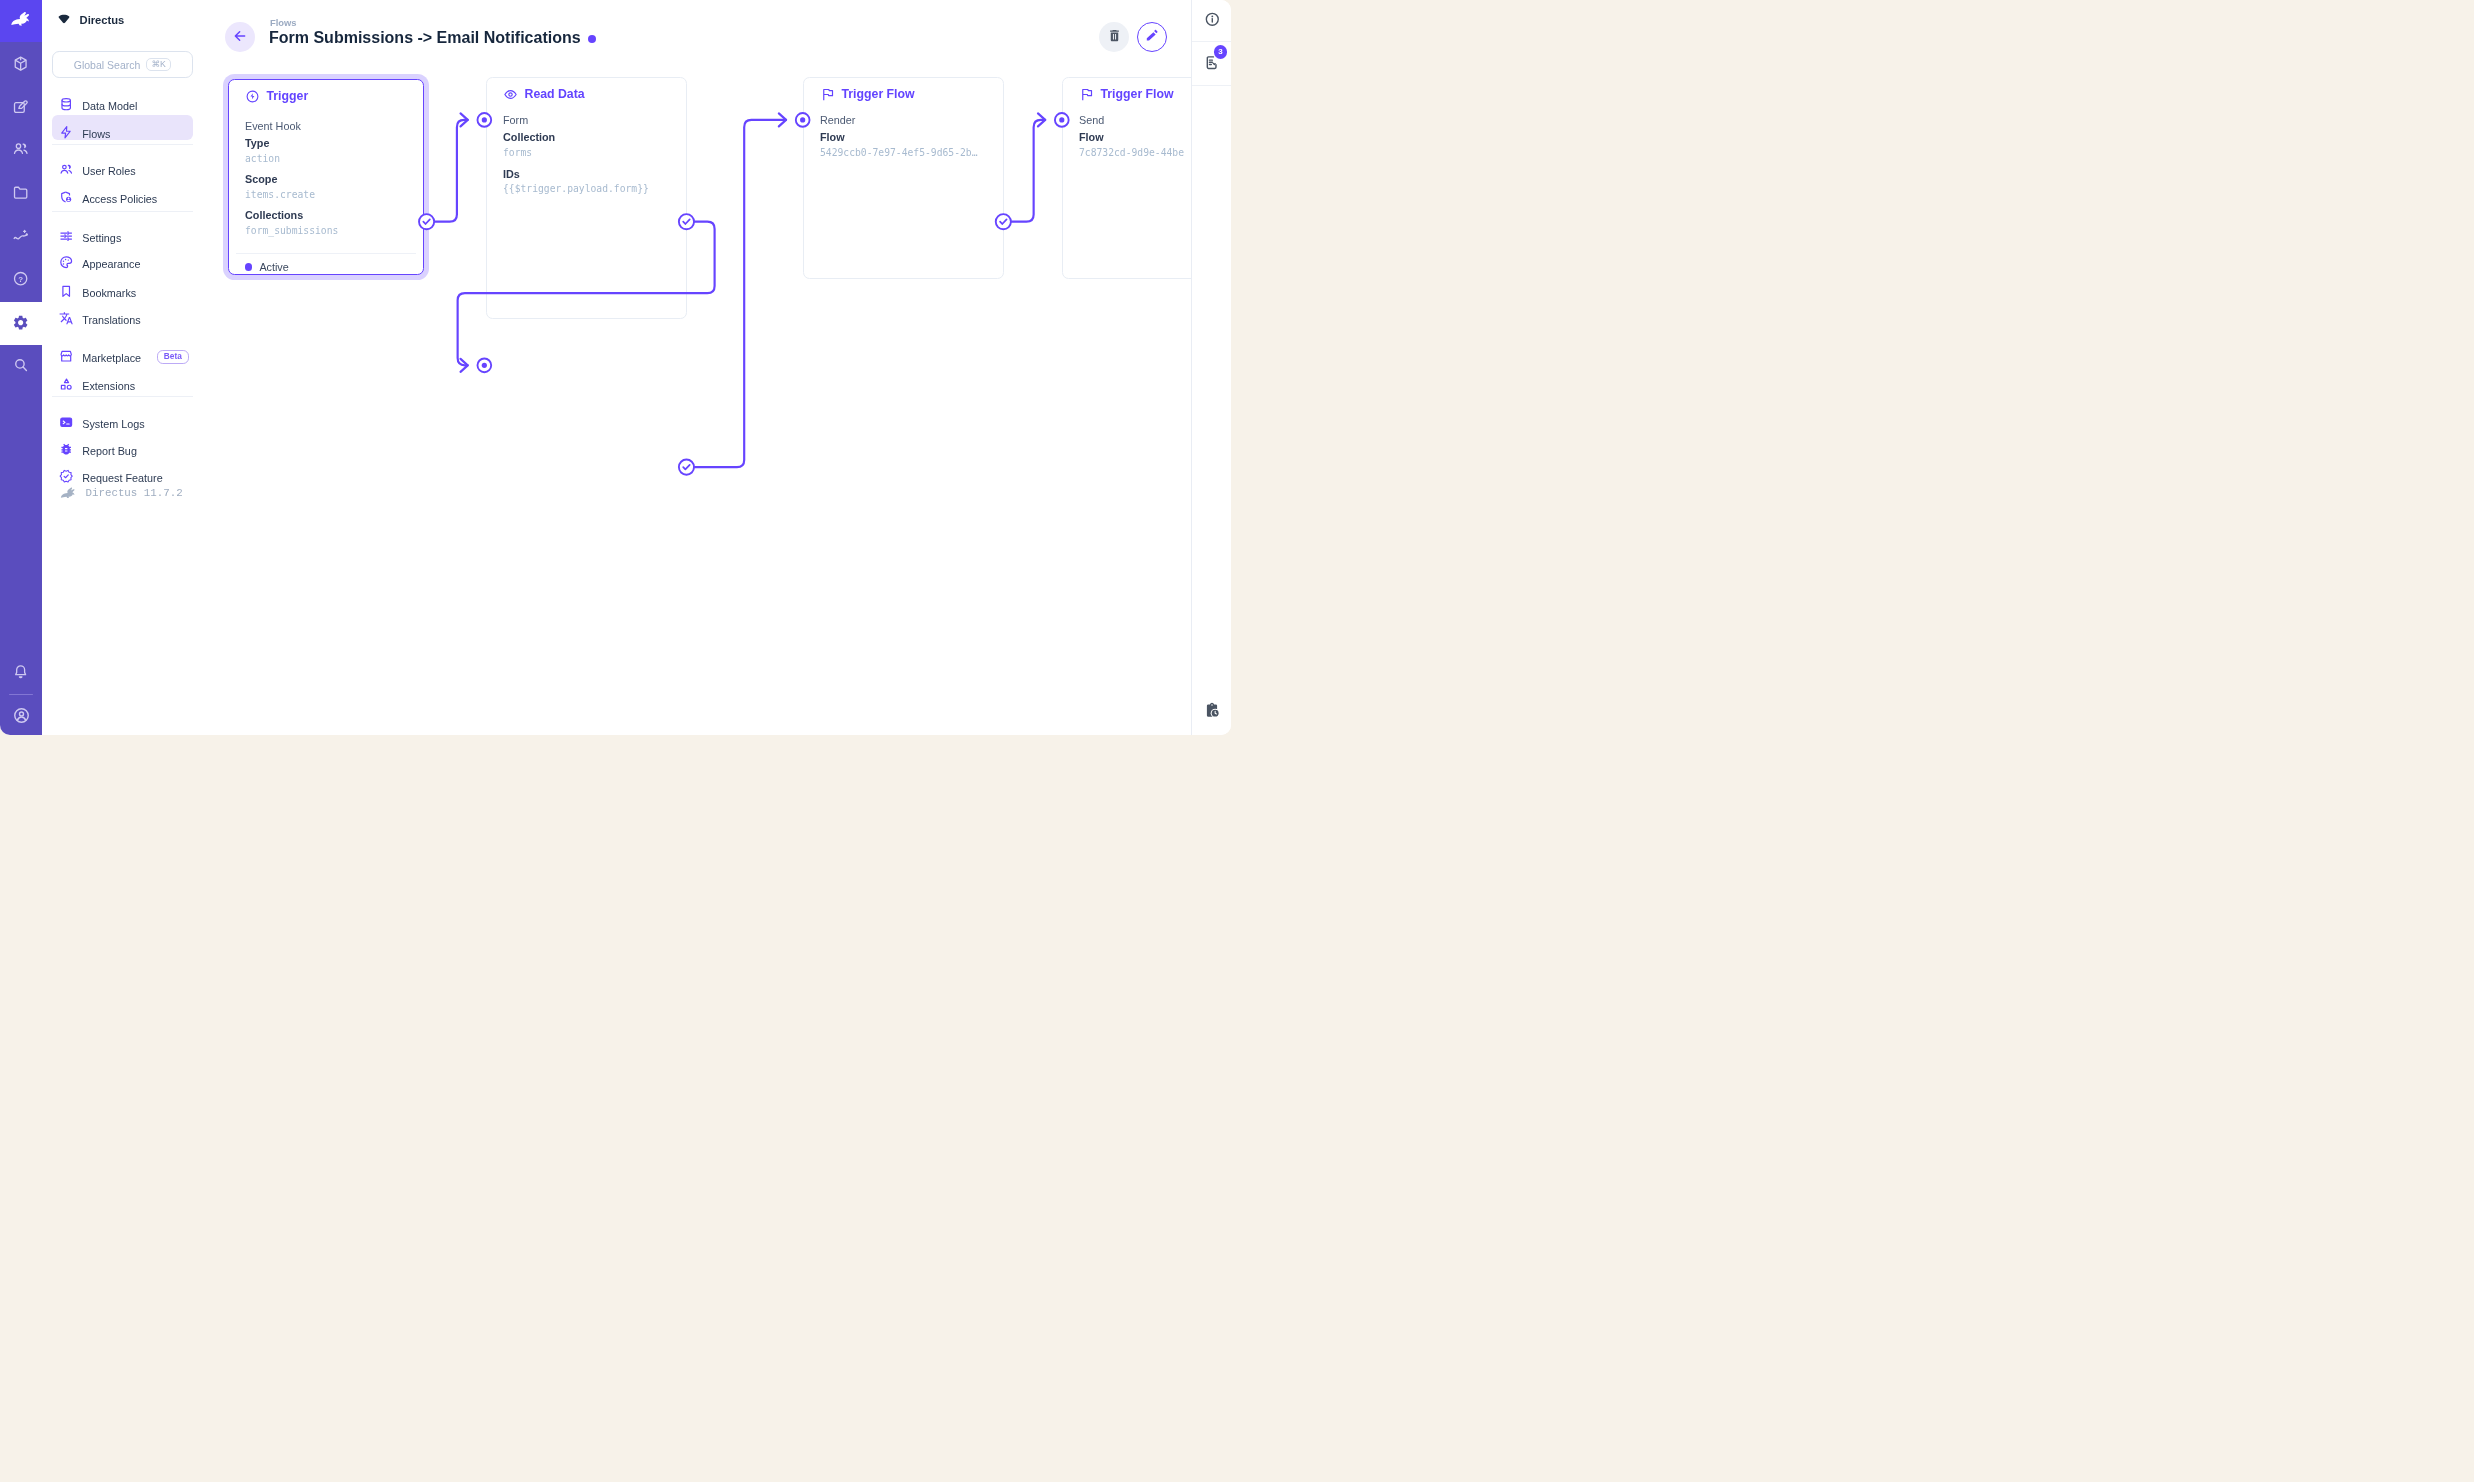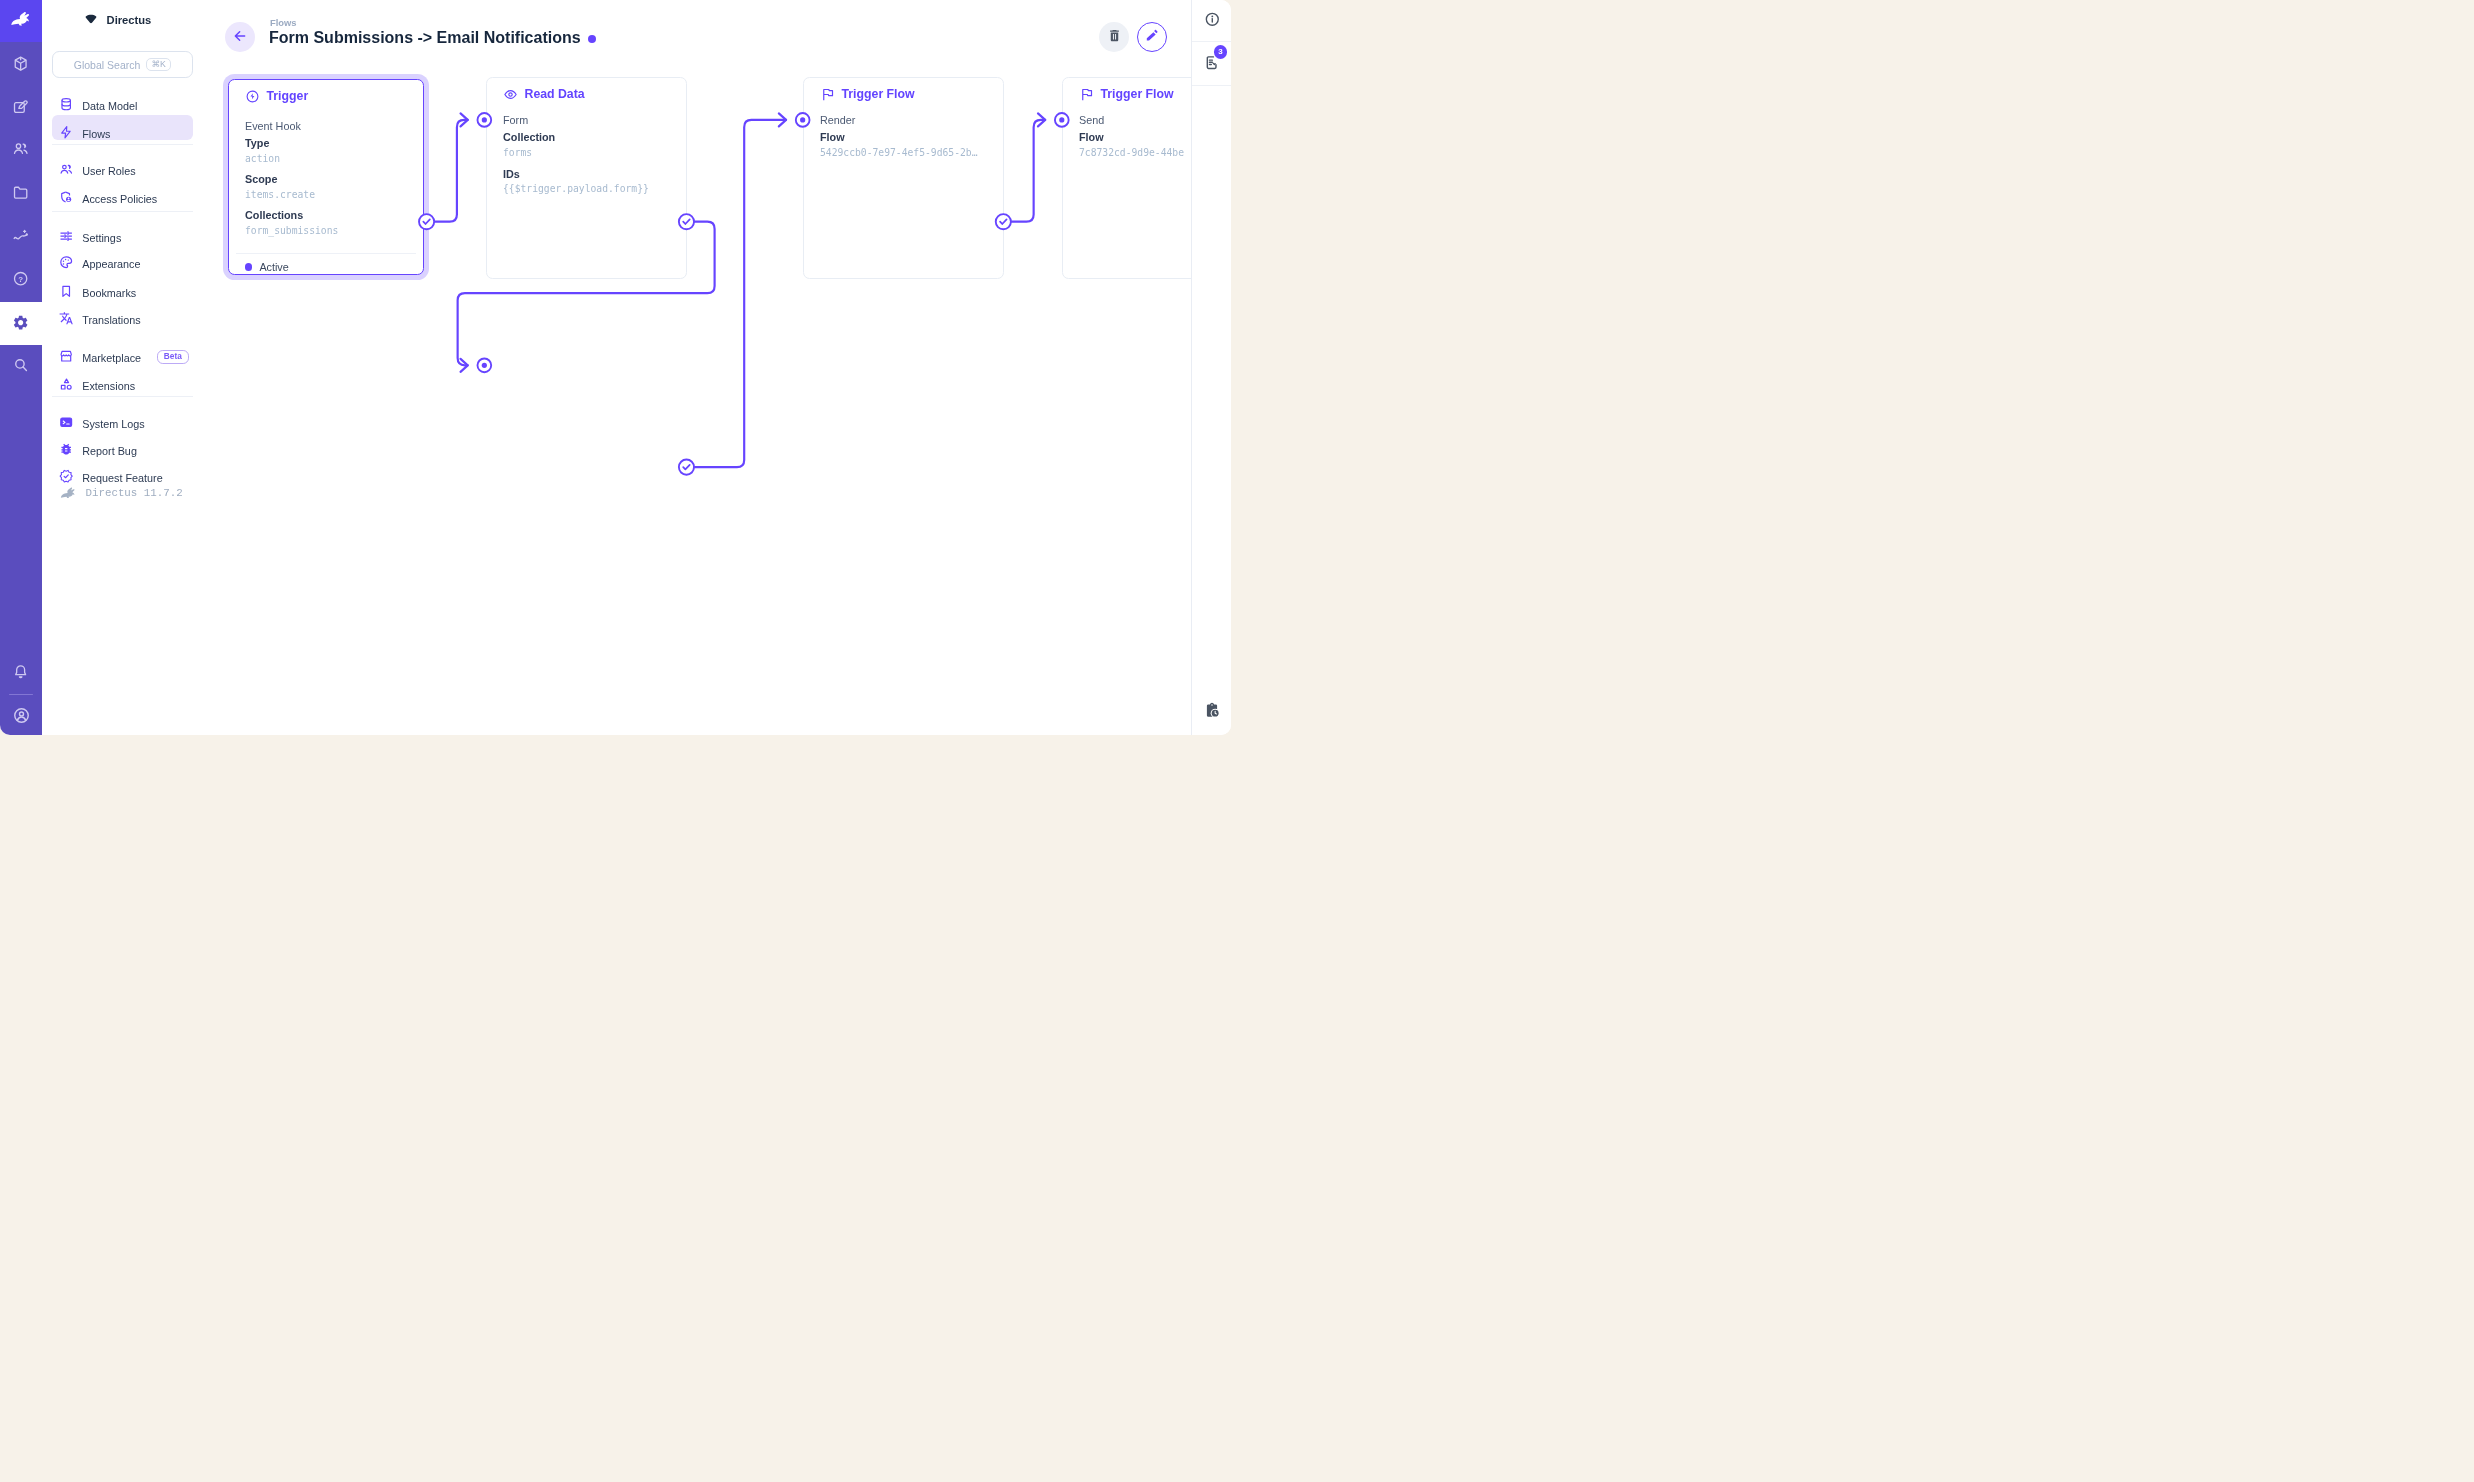--- a/index.html
+++ b/index.html
@@ -9,21 +9,21 @@
 
   
   .modbar{position:absolute;left:0;top:0;bottom:0;width:42px;background:#5a4dbe;z-index:60;}
   .logoblock{position:absolute;left:0;top:0;width:42px;height:42px;background:#5b46f0;display:flex;align-items:center;justify-content:center;}
   .mod-item{position:absolute;left:0;width:42px;height:42px;display:flex;align-items:center;justify-content:center;color:#cfc9f1;}
   .mod-item.active{background:#ffffff;color:#5a4dbe;}
   .mod-div{position:absolute;left:8.7px;width:24.5px;height:1.4px;background:#8276d4;border-radius:0.7px;}
 
   
   .nav{position:absolute;left:42px;top:0;bottom:0;width:160px;background:#ffffff;z-index:50;}
-  .project-row{position:absolute;left:0;top:0;width:160px;height:40px;display:flex;align-items:center;padding-left:14.4px;gap:7.2px;margin-left:27px;}
+  .project-row{position:absolute;left:0;top:0;width:160px;height:40px;display:flex;align-items:center;padding-left:14.4px;gap:7.2px;}
   .project-name{font-size:11.2px;font-weight:700;color:#1b2a3e;}
   .searchbox{position:absolute;left:10px;top:51px;width:141px;height:27px;border:1.1px solid #dce3ee;border-radius:7.2px;display:flex;align-items:center;justify-content:center;gap:5.8px;background:#fff;}
   .search-ph{color:#a3b1c9;font-size:10.5px;}
   .kbd{border:1.1px solid #dce3ee;border-radius:5px;color:#a3b1c9;font-size:8.7px;padding:1.4px 4.3px;line-height:1;}
   .nav-item{position:absolute;left:10px;width:141px;height:24.5px;border-radius:5.8px;display:flex;align-items:flex-end;padding-left:7.2px;gap:8.7px;color:#2c3a52;font-size:10.8px;font-weight:500;}
   .nav-item .nicon{width:14.4px;height:14.4px;flex:0 0 14.4px;color:#6644ff;display:flex;}
   .nav-item.active{background:#e9e4fb;}
   .nav-div{position:absolute;left:10px;width:141px;height:1.1px;background:#edf0f6;}
   .beta{position:absolute;left:105px;border:1.1px solid #bcaaf6;color:#7a5af8;font-size:8.3px;font-weight:600;border-radius:5.8px;padding:1.8px 5.8px;line-height:1;}
   .version-row{position:absolute;left:17.3px;width:141px;height:24.5px;display:flex;gap:7.2px;color:#9fadc0;font-size:10.8px;font-weight:500;font-family:Liberation Mono, monospace;}
@@ -330,21 +330,21 @@
     <div class="crow t-mono" style="top:109px">items.create</div>
     <div class="crow t-bold" style="top:129px">Collections</div>
     <div class="crow t-mono" style="top:145px">form_submissions</div>
     <div class="card-div" style="top:173px"></div>
     <div class="status-row" style="top:181px">
       <span class="status-dot"></span>
       <span>Active</span>
     </div>
   </div>
 
-  <div class="card" style="left:486px;top:77px;width:201px;height:202px">
+  <div class="card" style="left:486px;top:77px;width:201px;height:242px">
     <div class="card-title">
       <span class="cicon">
             <svg width="15" height="15" viewBox="0 0 24 24" fill="none" stroke="currentColor" stroke-width="1.8">
               <path d="M3 12c2.5-4.1 5.6-6.2 9-6.2s6.5 2.1 9 6.2c-2.5 4.1-5.6 6.2-9 6.2S5.5 16.1 3 12z"></path>
               <circle cx="12" cy="12" r="2.7"></circle>
             </svg>
           </span>
       <span>Read Data</span>
     </div>
     <div class="crow t-plain" style="top:36px">Form</div>

